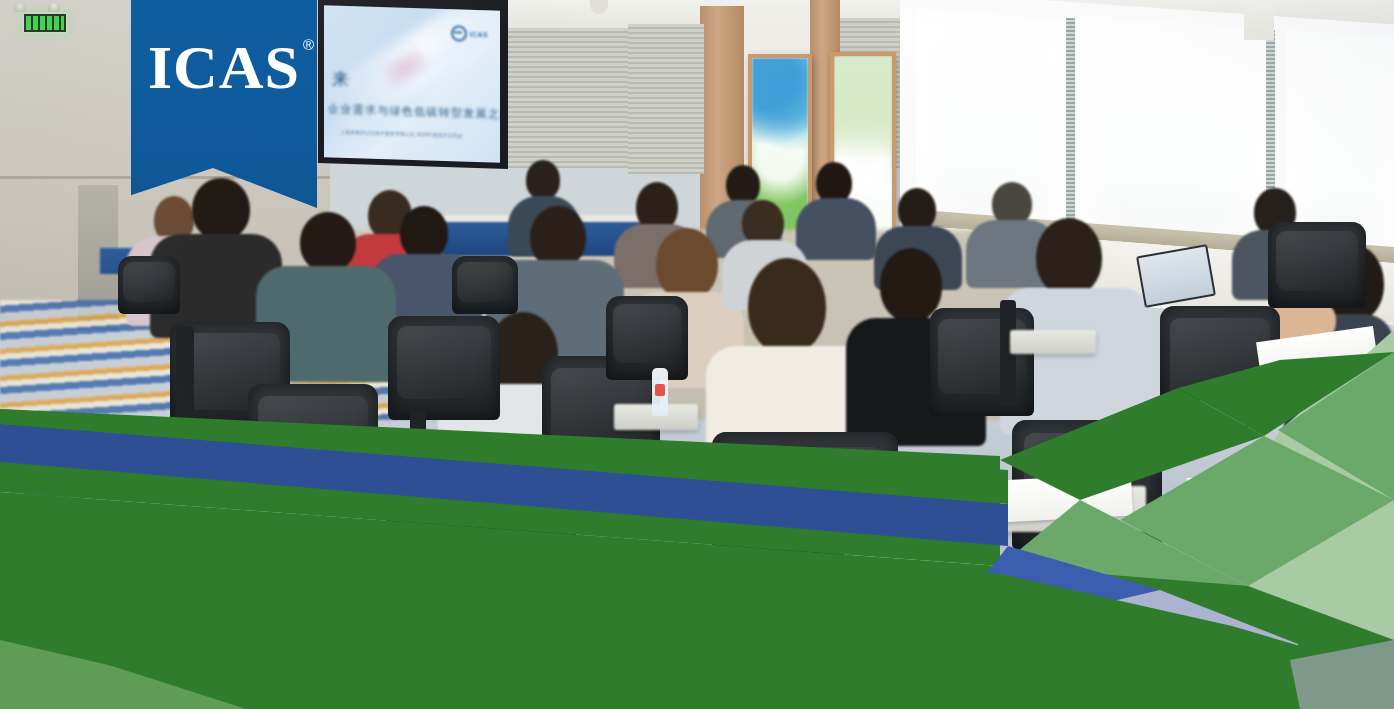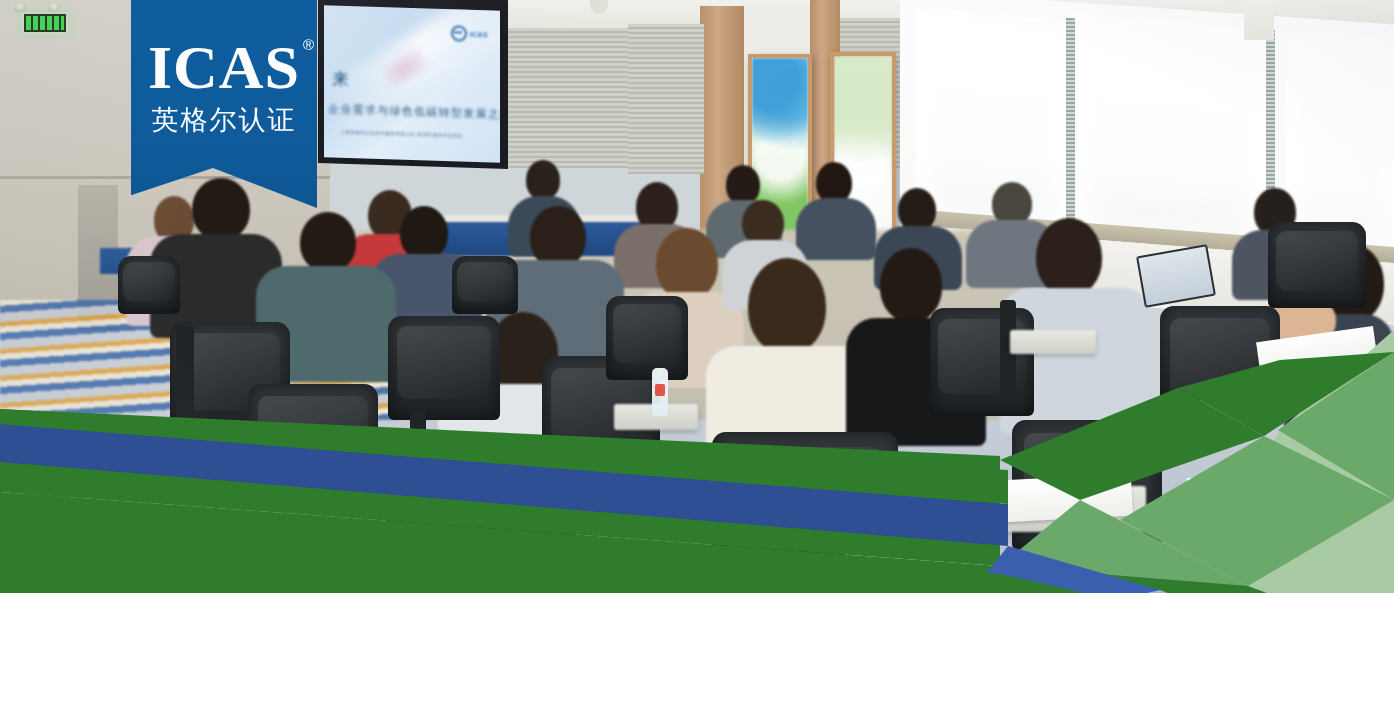--- a/index.html
+++ b/index.html
@@ -6,21 +6,21 @@
     margin: 0;
     padding: 0;
     background: #ffffff;
   }
   body {
     font-family: "Liberation Sans", sans-serif;
   }
   #banner {
     position: relative;
     width: 1394px;
-    height: 593px;
+    height: 709px;
     overflow: hidden;
     background: #cfd6da;
   }
 
   
   .photo {
     position: absolute;
     inset: 0;
     overflow: hidden;
   }
@@ -545,16 +545,15 @@
     <polygon points="0,500 1000,574 1232,626 1300,646 1394,640 1394,709 300,709 0,640" fill="#2F7C2C"></polygon>
 
     <polygon points="1290,660 1394,640 1394,709 1300,709" fill="#9AA3A8" opacity="0.75"></polygon>
   </svg>
 
   <div id="logo-panel">
     <div class="logo-wordmark">
       <span>ICAS</span>
       <span class="logo-reg">®</span>
     </div>
-    <div class="logo-cn">英格尔认证</div>
   </div>
 
 </div>
 
 </body></html>

